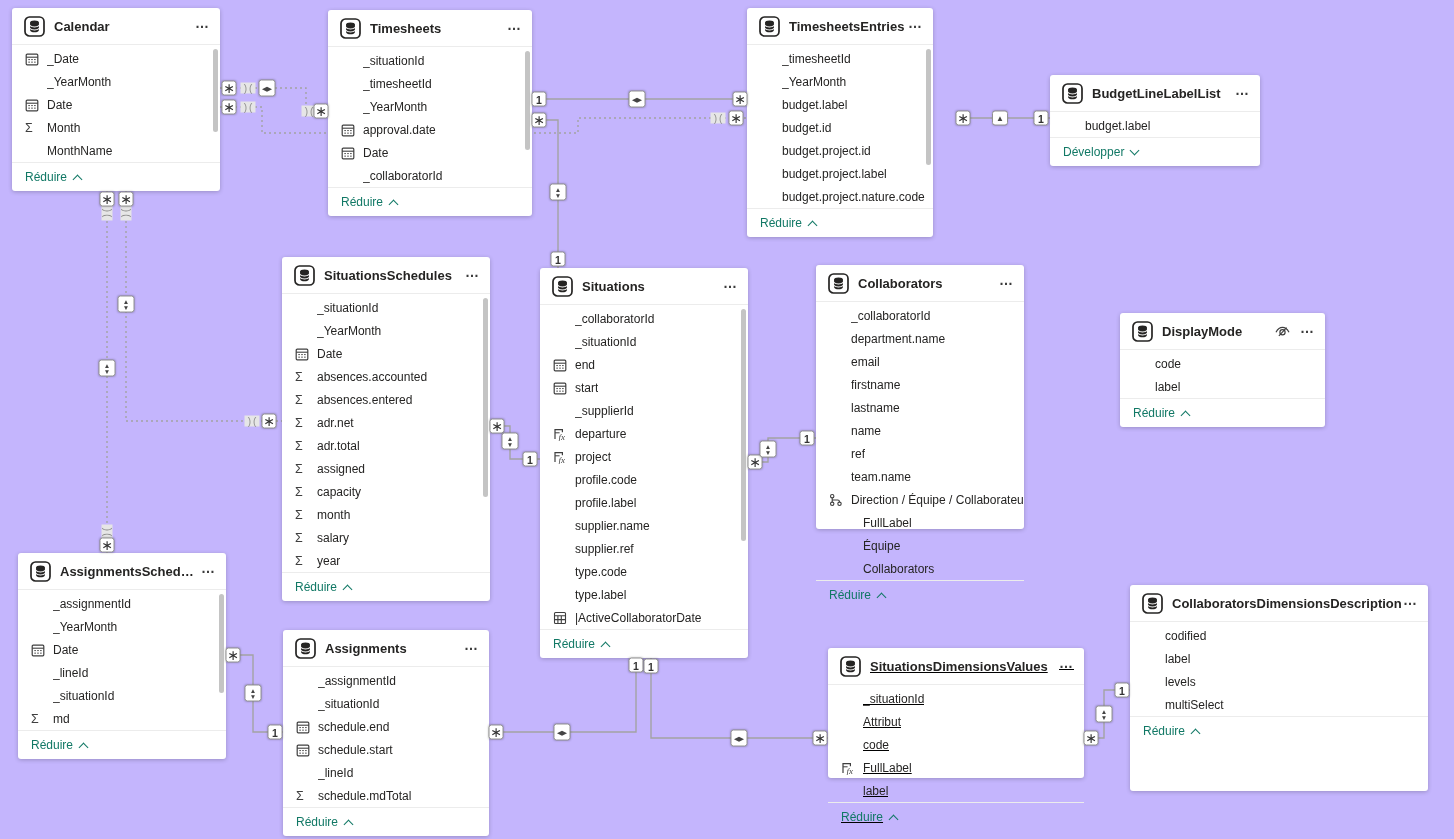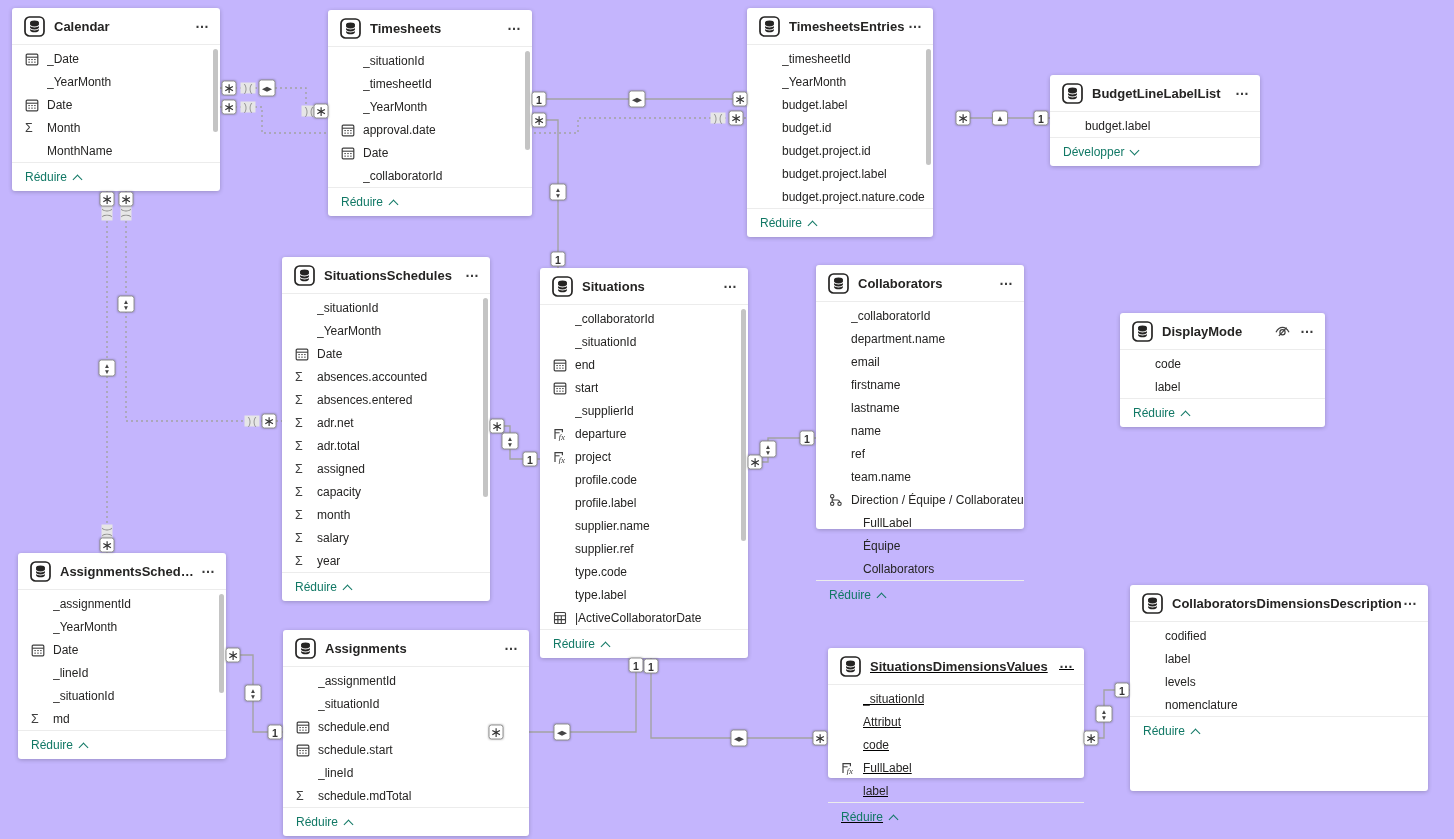--- a/index.html
+++ b/index.html
@@ -645,21 +645,21 @@
         </div>
       </div>
       <div class="card-foot">
         <span class="flink">
           <span>Réduire</span>
           <span class="chv up"></span>
         </span>
       </div>
       <div class="sb" style="height: 99px;"></div>
     </div>
-    <div class="card" style="left: 283px; top: 630px; width: 246px; height: 206px;">
+    <div class="card" style="left: 283px; top: 630px; width: 206px; height: 206px;">
       <div class="card-head">
         <span class="tbl-ic">
           <svg width="21" height="21" viewBox="0 0 21 21">
             <rect x="1" y="1" width="19" height="19" rx="4.5" fill="none" stroke="#252423" stroke-width="1.7"></rect>
             <ellipse cx="10.5" cy="6.6" rx="4.4" ry="2.1" fill="#252423"></ellipse>
             <path d="M6.1 6.6v7.6c0 1.16 1.97 2.1 4.4 2.1s4.4-.94 4.4-2.1V6.6z" fill="#252423"></path>
             <path d="M6.1 9.7c1 .85 2.5 1.35 4.4 1.35s3.4-.5 4.4-1.35M6.1 12.7c1 .85 2.5 1.35 4.4 1.35s3.4-.5 4.4-1.35" stroke="#fff" stroke-width="1.1" fill="none" stroke-linecap="round"></path>
           </svg>
         </span>
         <span class="tbl-title">Assignments</span>
@@ -793,21 +793,21 @@
         <div class="frow">
           <span class="fic"></span>
           <span class="flabel">label</span>
         </div>
         <div class="frow">
           <span class="fic"></span>
           <span class="flabel">levels</span>
         </div>
         <div class="frow">
           <span class="fic"></span>
-          <span class="flabel">nomenclature</span>
+          <span class="flabel">multiSelect</span>
         </div>
       </div>
       <div class="card-foot">
         <span class="flink">
           <span>Réduire</span>
           <span class="chv up"></span>
         </span>
       </div>
     </div>
     <span class="mk many" style="left: 229px; top: 88px;">∗</span>

